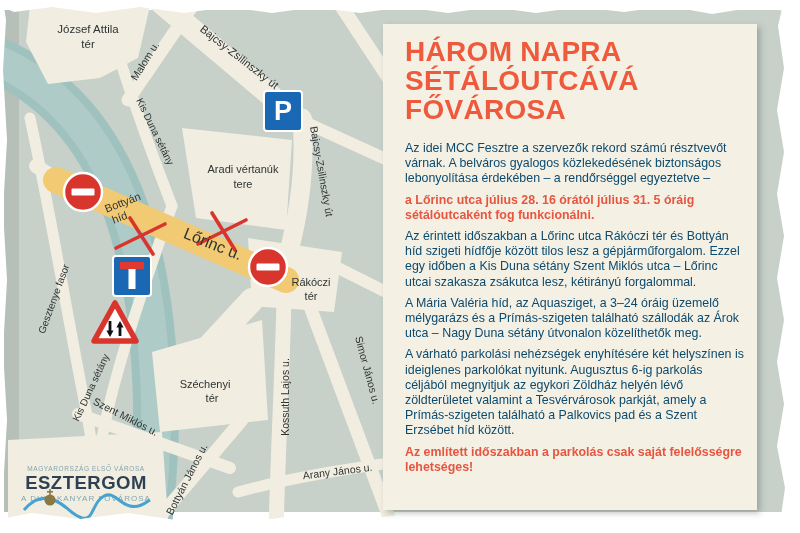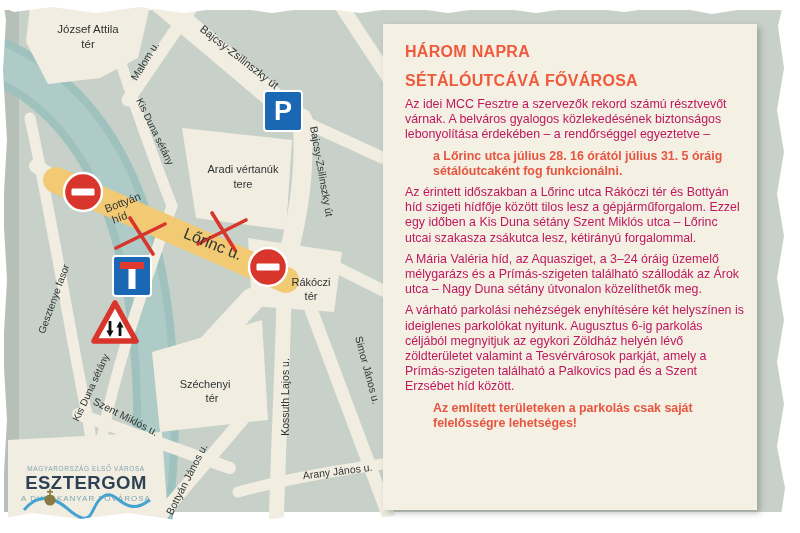--- a/index.html
+++ b/index.html
@@ -5,24 +5,24 @@
   html,body{margin:0;padding:0;background:#fff;}
   #canvas{position:relative;width:800px;height:533px;overflow:hidden;background:#fff;
           font-family:"Liberation Sans",sans-serif;}
   #map-svg{position:absolute;left:0;top:0;}
   svg{font-family:"Liberation Sans",sans-serif;}
   .street-label{fill:#2e3433;}
   
   #panel{position:absolute;left:383px;top:24px;width:374px;height:486px;
          background:#f5f0e4;box-sizing:border-box;padding:13px 12px 0 22px;
          box-shadow:3px 3px 6px rgba(70,80,75,.35);}
-  #headline{color:#ee5a3b;font-weight:bold;font-size:16px;line-height:29px;
-            letter-spacing:.3px;margin-bottom:2px;}
-  .para{margin:0 0 6px 0;font-size:12.4px;line-height:15.2px;color:#be185d;}
-  .para.accent{color:#e65540;font-weight:bold;margin-left:28px;}
+  #headline{color:#ee5a3b;font-weight:bold;font-size:28px;line-height:29px;
+            letter-spacing:.3px;margin-bottom:17px;}
+  .para{margin:0 0 6px 0;font-size:12.4px;line-height:15.2px;color:#0c4a6e;}
+  .para.accent{color:#e65540;font-weight:bold;}
 </style>
 </head>
 <body>
 
 <div id="canvas">
 
   <svg id="map-svg" width="800" height="533" viewBox="0 0 800 533">
 
     <rect x="4" y="10" width="782" height="502" fill="#c7d0c9"></rect>
     <rect x="4" y="10" width="15" height="502" fill="#b6c0b9"></rect>
@@ -146,17 +146,17 @@
     <div id="headline">
         <div>HÁROM NAPRA</div>
         <div>SÉTÁLÓUTCÁVÁ FŐVÁROSA</div>
       </div>
     <div id="panel-paragraphs">
         <p class="para normal">Az idei MCC Fesztre a szervezők rekord számú résztvevőt várnak. A belváros gyalogos közlekedésének biztonságos lebonyolítása érdekében – a rendőrséggel egyeztetve –</p>
         <p class="para accent">a Lőrinc utca július 28. 16 órától július 31. 5 óráig sétálóutcaként fog funkcionálni.</p>
         <p class="para normal">Az érintett időszakban a Lőrinc utca Rákóczi tér és Bottyán híd szigeti hídfője között tilos lesz a gépjárműforgalom. Ezzel egy időben a Kis Duna sétány Szent Miklós utca – Lőrinc utcai szakasza zsákutca lesz, kétirányú forgalommal.</p>
         <p class="para normal">A Mária Valéria híd, az Aquasziget, a 3–24 óráig üzemelő mélygarázs és a Prímás-szigeten található szállodák az Árok utca – Nagy Duna sétány útvonalon közelíthetők meg.</p>
         <p class="para normal">A várható parkolási nehézségek enyhítésére két helyszínen is ideiglenes parkolókat nyitunk. Augusztus 6-ig parkolás céljából megnyitjuk az egykori Zöldház helyén lévő zöldterületet valamint a Tesvérvárosok parkját, amely a Prímás-szigeten található a Palkovics pad és a Szent Erzsébet híd között.</p>
-        <p class="para accent">Az említett területeken a parkolás csak saját felelősségre lehetséges!</p>
+        <p class="para accent">Az említett időszakban a parkolás csak saját felelősségre lehetséges!</p>
       </div>
   </div>
 
 </div>
 
 </body></html>

